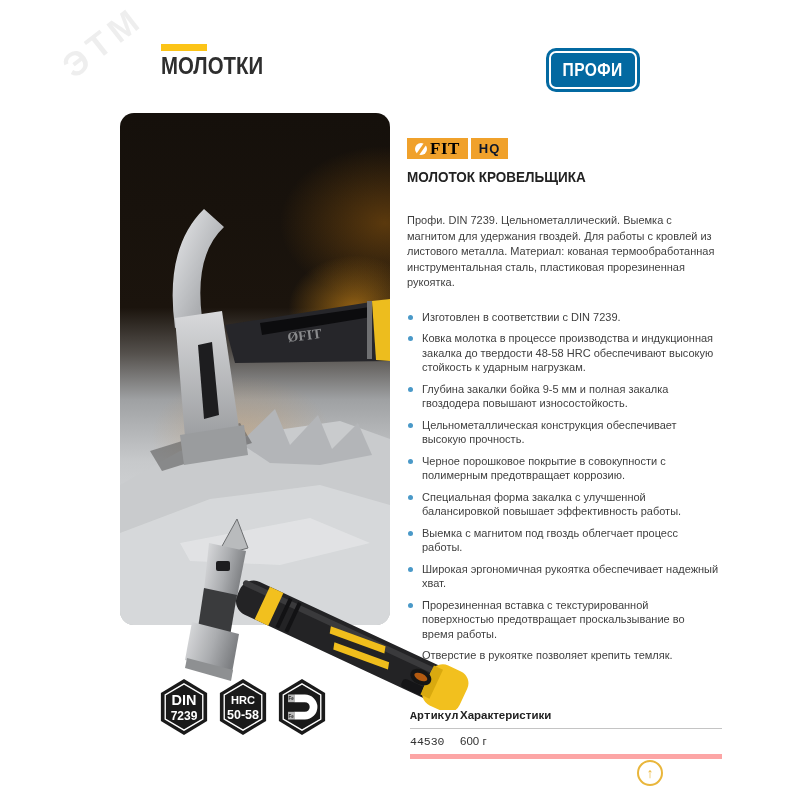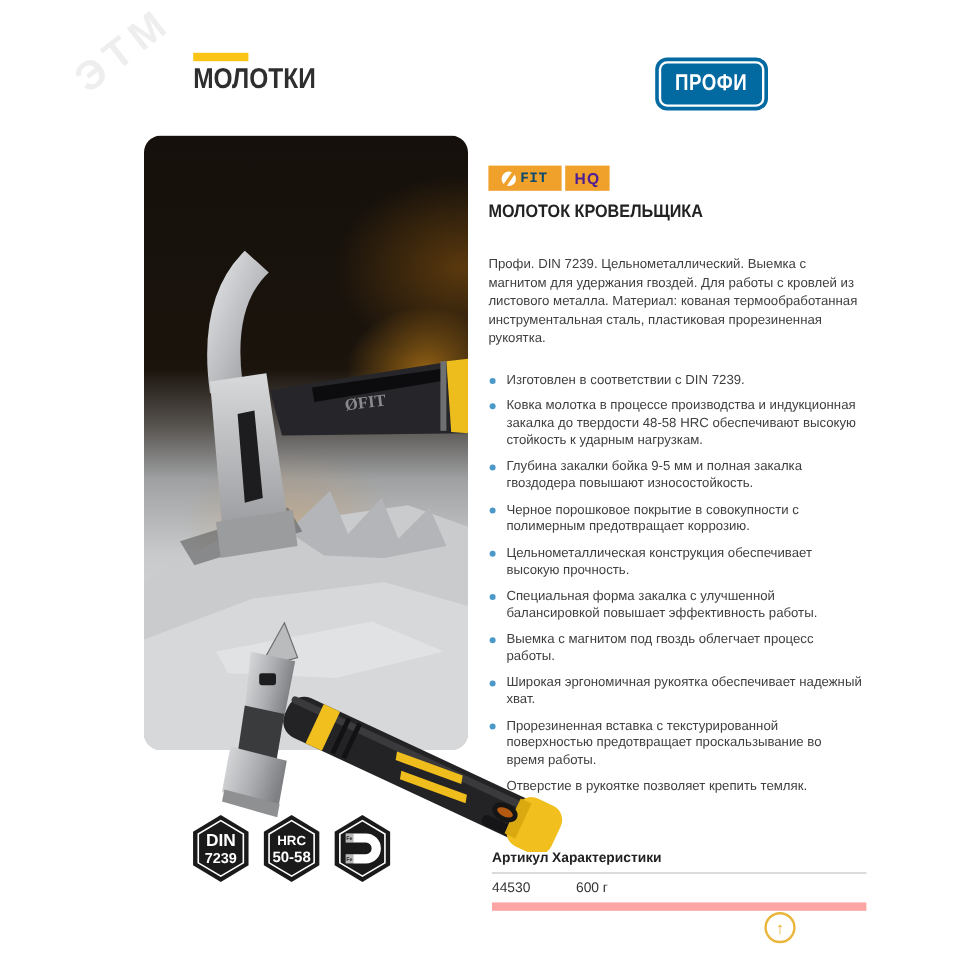--- a/index.html
+++ b/index.html
@@ -31,37 +31,37 @@
   
   .product-hammer{position:absolute;left:140px;top:495px;width:360px;height:215px;z-index:3;}
 
   
   .right-col{position:absolute;left:407px;top:138px;width:315px;}
   .logo-row{display:flex;gap:3px;align-items:center;height:21px;}
   .logo-box{background:#f0a12b;height:21px;display:flex;align-items:center;justify-content:center;}
   .logo-fit{width:61px;gap:3px;}
   .logo-mark{width:12px;height:12px;border-radius:50%;background:#fff;position:relative;flex:0 0 auto;}
   .logo-mark::after{content:"";position:absolute;left:5px;top:-1px;width:2.5px;height:14px;background:#f0a12b;transform:rotate(35deg);}
-  .logo-fit-text{font-family:Liberation Mono, monospace;font-weight:bold;font-size:12px;color:#0c4a6e;letter-spacing:0.5px;}
-  .logo-hq{width:37px;color:#4c1d95;font-weight:bold;font-size:13px;letter-spacing:1px;}
+  .logo-fit-text{font-family:Liberation Serif, serif;font-weight:bold;font-size:17px;color:#000000;letter-spacing:0.5px;}
+  .logo-hq{width:37px;color:#0f172a;font-weight:bold;font-size:13px;letter-spacing:1px;}
   .product-title{margin-top:9px;font-size:15px;font-weight:bold;color:#222;transform:scaleX(0.9);transform-origin:left top;white-space:nowrap;}
   .product-desc{margin-top:28px;font-size:11px;line-height:15.5px;color:#3f3f3f;width:312px;}
   .features{list-style:none;margin:19px 0 0 0;padding:0;width:312px;}
   .features li{position:relative;padding-left:15px;margin-bottom:7px;font-size:11px;line-height:14.5px;color:#3f3f3f;}
   .features li::before{content:"";position:absolute;left:1px;top:5px;width:5px;height:5px;border-radius:50%;background:#4a99c8;}
 
   
   .badges{position:absolute;left:158px;top:678px;display:flex;gap:7px;z-index:4;}
 
   
   .spec-table{position:absolute;left:410px;top:703px;width:312px;font-size:11.5px;color:#333;}
   .spec-row{display:flex;padding:6px 0;}
   .spec-row.head{font-weight:bold;color:#222;border-bottom:1px solid #c4c4c4;}
-  .spec-row.body{border-bottom:7px solid #fca5a5;gap:20px;}
-  .spec-col1{width:50px;flex:0 0 auto;}
+  .spec-row.body{border-bottom:5px solid #fca5a5;}
+  .spec-col1{width:50px;flex:0 0 auto;font-family:Liberation Mono, monospace;}
   .spec-col2{flex:1;}
 
   
   .scroll-top{position:absolute;left:637px;top:760px;width:26px;height:26px;border:2px solid #e9b63b;border-radius:50%;
     display:flex;align-items:center;justify-content:center;color:#e9b63b;font-size:14px;font-weight:bold;cursor:pointer;box-sizing:border-box;}
 </style>
 </head>
 <body>
 
 <div id="page">
@@ -156,22 +156,22 @@
     </div>
 
     <div class="product-title">МОЛОТОК КРОВЕЛЬЩИКА</div>
 
     <p class="product-desc">Профи. DIN 7239. Цельнометаллический. Выемка с магнитом для удержания гвоздей. Для работы с кровлей из листового металла. Материал: кованая термообработанная инструментальная сталь, пластиковая прорезиненная рукоятка.</p>
 
     <ul class="features">
       <li>Изготовлен в соответствии с DIN 7239.</li>
       <li>Ковка молотка в процессе производства и индукционная закалка до твердости 48-58 HRC обеспечивают высокую стойкость к ударным нагрузкам.</li>
       <li>Глубина закалки бойка 9-5 мм и полная закалка гвоздодера повышают износостойкость.</li>
+      <li>Цельнометаллическая конструкция обеспечивает высокую прочность.</li>
       <li>Черное порошковое покрытие в совокупности с полимерным предотвращает коррозию.</li>
-      <li>Цельнометаллическая конструкция обеспечивает высокую прочность.</li>
       <li>Специальная форма закалка с улучшенной балансировкой повышает эффективность работы.</li>
       <li>Выемка с магнитом под гвоздь облегчает процесс работы.</li>
       <li>Широкая эргономичная рукоятка обеспечивает надежный хват.</li>
       <li>Прорезиненная вставка с текстурированной поверхностью предотвращает проскальзывание во время работы.</li>
       <li>Отверстие в рукоятке позволяет крепить темляк.</li>
     </ul>
   </div>
 
   <div class="badges">
     <svg width="52" height="58" viewBox="0 0 54 60">

